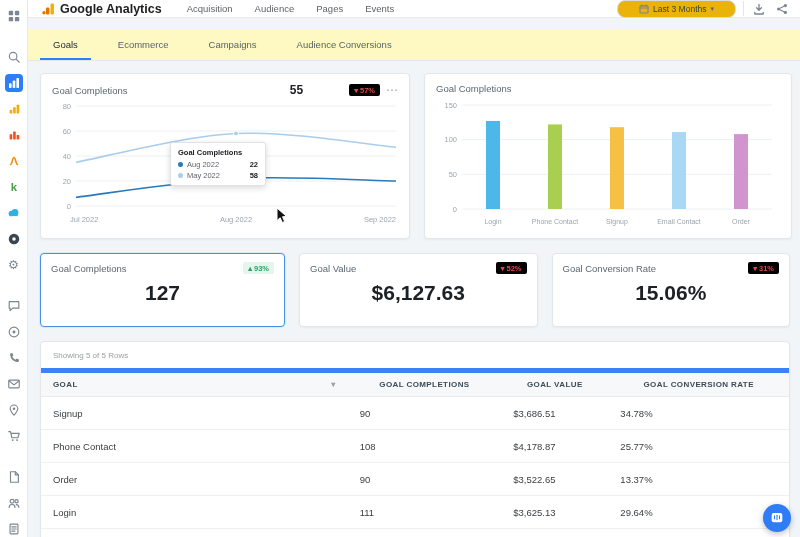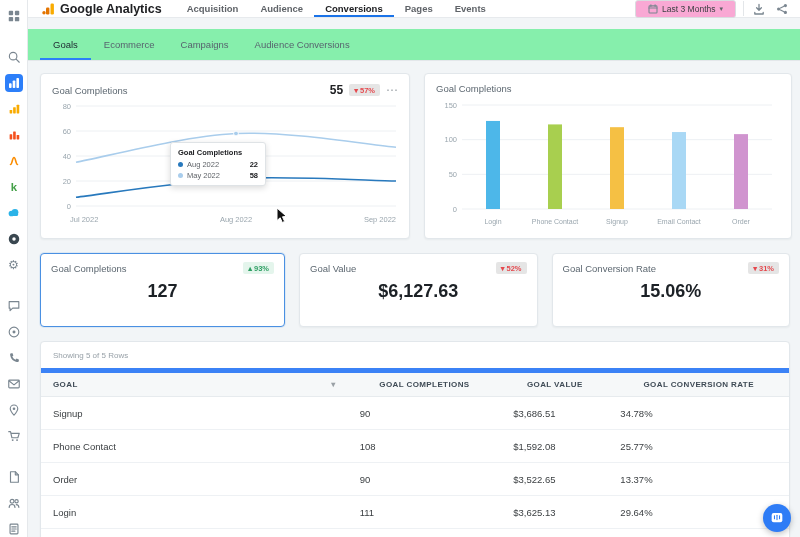--- a/index.html
+++ b/index.html
@@ -12,68 +12,68 @@
            padding-top:7px;gap:9px;box-sizing:border-box;z-index:6;}
   .sb-ic{width:18px;height:17px;display:flex;align-items:center;justify-content:center;cursor:pointer;flex:none;}
   .sb-gap{height:6px;flex:none;}
   .oic{stroke:#7a8690;stroke-width:1.3;fill:none;stroke-linecap:round;stroke-linejoin:round;}
 
   
   .topbar{position:absolute;left:28px;right:0;top:0;height:18px;background:#fff;border-bottom:1px solid #e7eaed;
           display:flex;align-items:center;padding:0 10px;box-sizing:border-box;z-index:5;}
   .logo{display:flex;align-items:center;gap:5px;margin-left:3px;}
   .logo-text{font-size:12.5px;font-weight:bold;color:#202124;}
-  .main-nav{display:flex;height:100%;margin-left:14px;font-weight:bold;}
+  .main-nav{display:flex;height:100%;margin-left:14px;}
   .nav-item{display:flex;align-items:center;padding:0 11px;font-size:9.5px;color:#5f6368;cursor:pointer;}
   .nav-item.active{color:#202124;box-shadow:inset 0 -2px 0 #1a73e8;}
   .top-right{margin-left:auto;display:flex;align-items:center;gap:7px;}
-  .date-btn{display:flex;align-items:center;gap:4px;background:#f9a8d4;border:1px solid #dadce0;border-radius:3px;
-            padding:3px 12px;font-size:8.5px;color:#3c4043;cursor:pointer;}
+  .date-btn{display:flex;align-items:center;gap:4px;background:#eab308;border:1px solid #dadce0;border-radius:8px;
+            padding:3px 21px;font-size:8.5px;color:#3c4043;cursor:pointer;}
   .caret{font-size:7px;color:#5f6368;}
   .icon-btn{width:16px;height:16px;display:flex;align-items:center;justify-content:center;cursor:pointer;}
   .vsep{width:1px;height:15px;background:#e3e6e9;}
 
   
-  .tabsbar{position:absolute;left:28px;right:0;top:29px;height:31px;background:#86efac;border-bottom:1px solid #e3e7ea;
-           display:flex;align-items:stretch;padding-left:12px;z-index:4;}
+  .tabsbar{position:absolute;left:28px;right:0;top:29px;height:31px;background:#fef9c3;border-bottom:1px solid #e3e7ea;
+           display:flex;align-items:stretch;padding-left:12px;z-index:4;gap:14px;}
   .tab{display:flex;align-items:center;padding:0 13px;font-size:9.5px;color:#57636e;cursor:pointer;}
   .tab.active{color:#202b33;box-shadow:inset 0 -2px 0 #2d7ff9;}
 
   
   .content{position:absolute;left:28px;right:0;top:60px;bottom:0;padding:13px 10px 0 12px;box-sizing:border-box;}
   .card{background:#fff;border:1px solid #e2e7eb;border-radius:4px;box-shadow:0 1px 2px rgba(20,30,40,.05);box-sizing:border-box;}
   .row1{display:flex;gap:14px;}
   .chart-card{height:166px;padding:9px 11px;}
   .c1{width:370px;flex:none;}
   .c2{flex:1;}
   .card-head{display:flex;align-items:center;}
   .card-title{font-size:9.5px;color:#5c6770;}
   .head-right{margin-left:auto;display:flex;align-items:center;gap:6px;}
   .total{font-size:12px;font-weight:bold;color:#202124;}
   .badge{font-size:7.5px;padding:1.5px 5px;border-radius:2px;font-weight:bold;white-space:nowrap;}
-  .badge.down{background:#e5e5e5;color:#e5484d;}
+  .badge.down{background:#000000;color:#e5484d;margin-left:40px;}
   .badge.up{background:#e4f5ec;color:#2e9e63;}
   .more{font-size:12px;color:#9aa0a6;cursor:pointer;line-height:8px;}
   .chart-wrap{position:relative;margin-top:3px;}
   svg text{font-family:"Liberation Sans",sans-serif;}
   .axlbl{font-size:7.5px;fill:#9aa6ae;}
   .axcat{font-size:7px;fill:#9aa6ae;}
 
   .tooltip{position:absolute;left:118px;top:42px;background:#fff;border:1px solid #dfe3e6;border-radius:3px;
            box-shadow:0 2px 6px rgba(0,0,0,.15);padding:5px 7px;z-index:3;min-width:80px;}
   .tt-title{font-size:7.5px;font-weight:bold;color:#202124;margin-bottom:3px;}
   .tt-row{display:flex;align-items:center;gap:4px;font-size:7.5px;color:#5f6368;margin-top:2px;}
   .tt-dot{width:5px;height:5px;border-radius:50%;flex:none;}
   .tt-val{margin-left:auto;font-weight:bold;color:#202124;padding-left:8px;}
 
   .row2{display:flex;gap:14px;margin-top:14px;}
   .kpi{flex:1;height:74px;padding:8px 10px;cursor:pointer;}
   .kpi-first{flex:none;width:245px;}
   .kpi.selected{border:1px solid #4a90e2;box-shadow:0 0 0 1px rgba(74,144,226,.12);}
-  .kpi-value{text-align:center;font-size:18px;font-weight:bold;color:#1c2126;margin-top:7px;}
+  .kpi-value{text-align:center;font-size:21px;font-weight:bold;color:#1c2126;margin-top:7px;}
 
   .table-card{margin-top:14px;height:268px;padding:0;overflow:hidden;}
   .table-summary{font-size:8px;color:#98a1a8;padding:9px 12px 8px;}
   table{width:100%;border-collapse:collapse;}
   th{background:#f6f8f9;border-top:5px solid #3b82f6;border-bottom:1px solid #e7ebee;font-size:8px;color:#3f4b56;
      text-transform:uppercase;letter-spacing:.4px;padding:7px 12px;font-weight:bold;cursor:pointer;}
   th.goal{text-align:left;width:41%;}
   th.num{text-align:center;}
   td{font-size:9.5px;color:#3c4043;padding:10.5px 12px;border-bottom:1px solid #eef1f4;text-align:left;}
   td.num{}
@@ -231,21 +231,20 @@
       <svg width="14" height="14" viewBox="0 0 14 14">
           <rect x="9.5" y="1.5" width="3.4" height="11" rx="1.2" fill="#f9ab00"></rect>
           <rect x="5" y="5.5" width="3.4" height="7" rx="1.2" fill="#e37400"></rect>
           <circle cx="3" cy="10.8" r="1.7" fill="#e37400"></circle>
         </svg>
       <span class="logo-text">Google Analytics</span>
     </div>
     <nav class="main-nav">
       <span class="nav-item">Acquisition</span>
       <span class="nav-item">Audience</span>
-      <span class="nav-item active">Conversions</span>
       <span class="nav-item">Pages</span>
       <span class="nav-item">Events</span>
     </nav>
     <div class="top-right">
       <div class="date-btn">
         <svg width="10" height="10" viewBox="0 0 12 12">
             <rect class="oic" x="1.2" y="2.2" width="9.6" height="8.6" rx="1"></rect>
             <line class="oic" x1="1.2" y1="4.8" x2="10.8" y2="4.8"></line>
             <line class="oic" x1="3.5" y1="1" x2="3.5" y2="3"></line>
             <line class="oic" x1="8.5" y1="1" x2="8.5" y2="3"></line>
@@ -406,21 +405,21 @@
         <tbody id="tbody">
             <tr>
               <td>Signup</td>
               <td class="num">90</td>
               <td class="num">$3,686.51</td>
               <td class="num">34.78%</td>
             </tr>
             <tr>
               <td>Phone Contact</td>
               <td class="num">108</td>
-              <td class="num">$1,592.08</td>
+              <td class="num">$4,178.87</td>
               <td class="num">25.77%</td>
             </tr>
             <tr>
               <td>Order</td>
               <td class="num">90</td>
               <td class="num">$3,522.65</td>
               <td class="num">13.37%</td>
             </tr>
             <tr>
               <td>Login</td>

